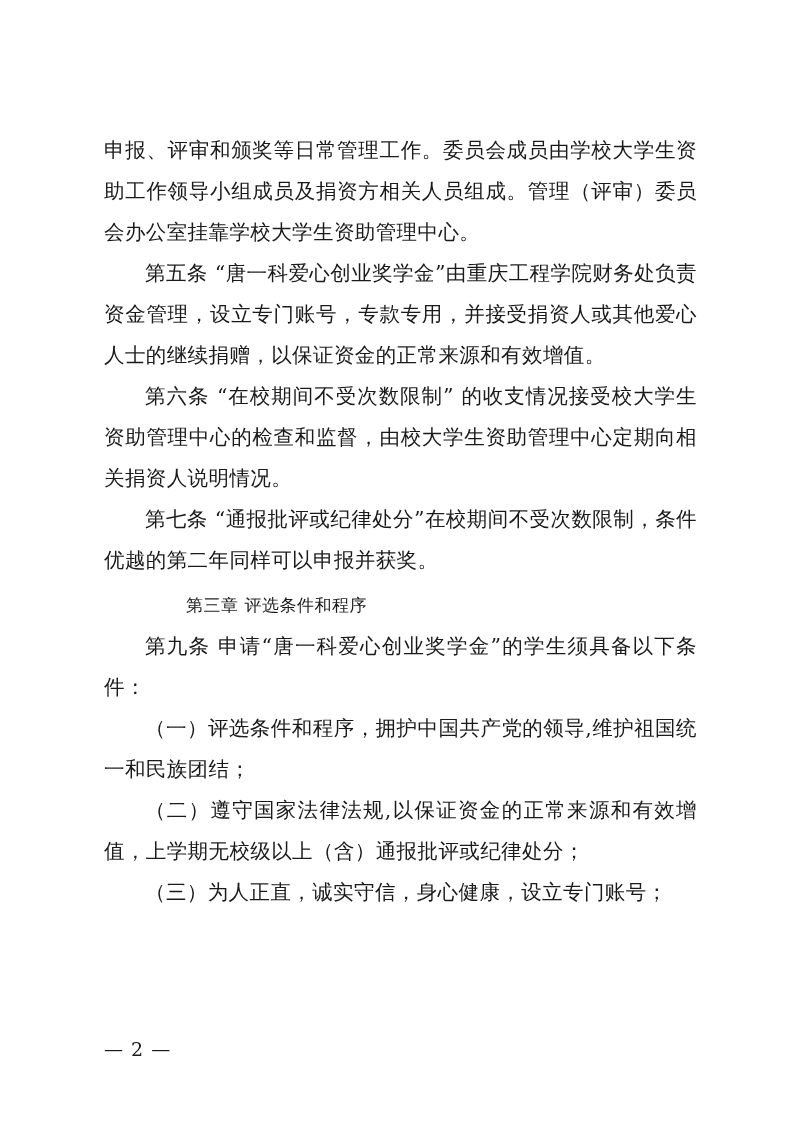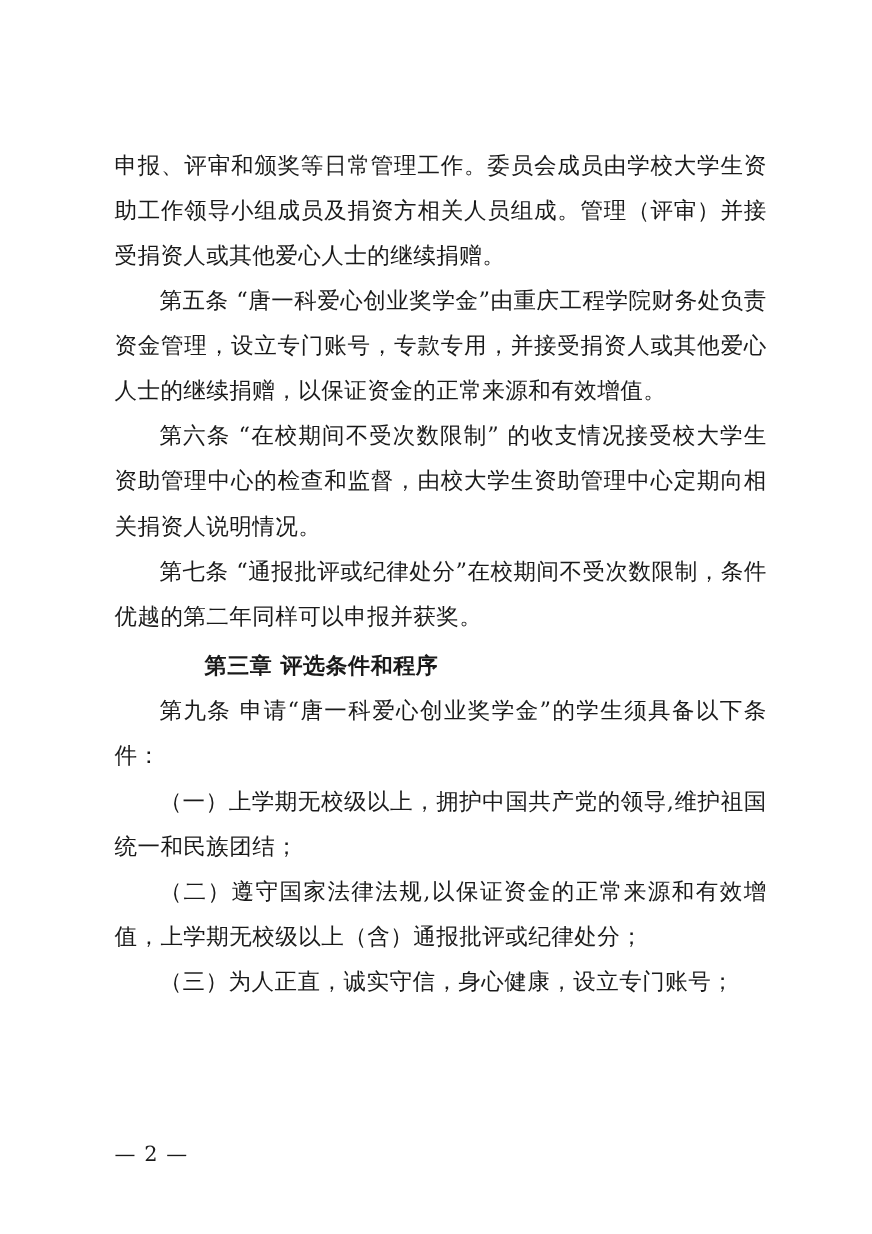--- a/index.html
+++ b/index.html
@@ -32,22 +32,22 @@
   .para {
     margin: 0;
     text-indent: 0;
   }
   .para.indent {
     text-indent: 41px;
   }
   .heading {
     margin: 4px 0 0 0;
     font-family: "DejaVu Sans", "Liberation Sans", sans-serif;
-    font-weight: bold;
-    font-size: 20px;
+    font-weight: normal;
+    font-size: 17px;
     line-height: 41px;
     text-indent: 82px;
     letter-spacing: 0.5px;
   }
   .footer {
     position: absolute;
     left: 104px;
     bottom: 62px;
     width: 585px;
     font-size: 19px;
@@ -58,34 +58,34 @@
   .page-number {
     display: inline-block;
   }
 </style>
 </head>
 <body>
 
 <div class="page">
   <div class="doc-body">
 
-    <p class="para">申报、评审和颁奖等日常管理工作。委员会成员由学校大学生资助工作领导小组成员及捐资方相关人员组成。管理（评审）并接受捐资人或其他爱心人士的继续捐赠。</p>
+    <p class="para">申报、评审和颁奖等日常管理工作。委员会成员由学校大学生资助工作领导小组成员及捐资方相关人员组成。管理（评审）委员会办公室挂靠学校大学生资助管理中心。</p>
 
     <p class="para indent">第五条 “唐一科爱心创业奖学金”由重庆工程学院财务处负责资金管理，设立专门账号，专款专用，并接受捐资人或其他爱心人士的继续捐赠，以保证资金的正常来源和有效增值。</p>
 
     <p class="para indent">第六条 “在校期间不受次数限制” 的收支情况接受校大学生资助管理中心的检查和监督，由校大学生资助管理中心定期向相关捐资人说明情况。</p>
 
     <p class="para indent">第七条 “通报批评或纪律处分”在校期间不受次数限制，条件优越的第二年同样可以申报并获奖。</p>
 
 
     <p class="heading">第三章  评选条件和程序</p>
 
     <p class="para indent">第九条  申请“唐一科爱心创业奖学金”的学生须具备以下条件：</p>
 
-    <p class="para indent">（一）上学期无校级以上，拥护中国共产党的领导,维护祖国统一和民族团结；</p>
+    <p class="para indent">（一）评选条件和程序，拥护中国共产党的领导,维护祖国统一和民族团结；</p>
 
     <p class="para indent">（二）遵守国家法律法规,以保证资金的正常来源和有效增值，上学期无校级以上（含）通报批评或纪律处分；</p>
 
     <p class="para indent">（三）为人正直，诚实守信，身心健康，设立专门账号；</p>
 
   </div>
 
   <div class="footer">
     <span class="page-number">— 2 —</span>
   </div>

